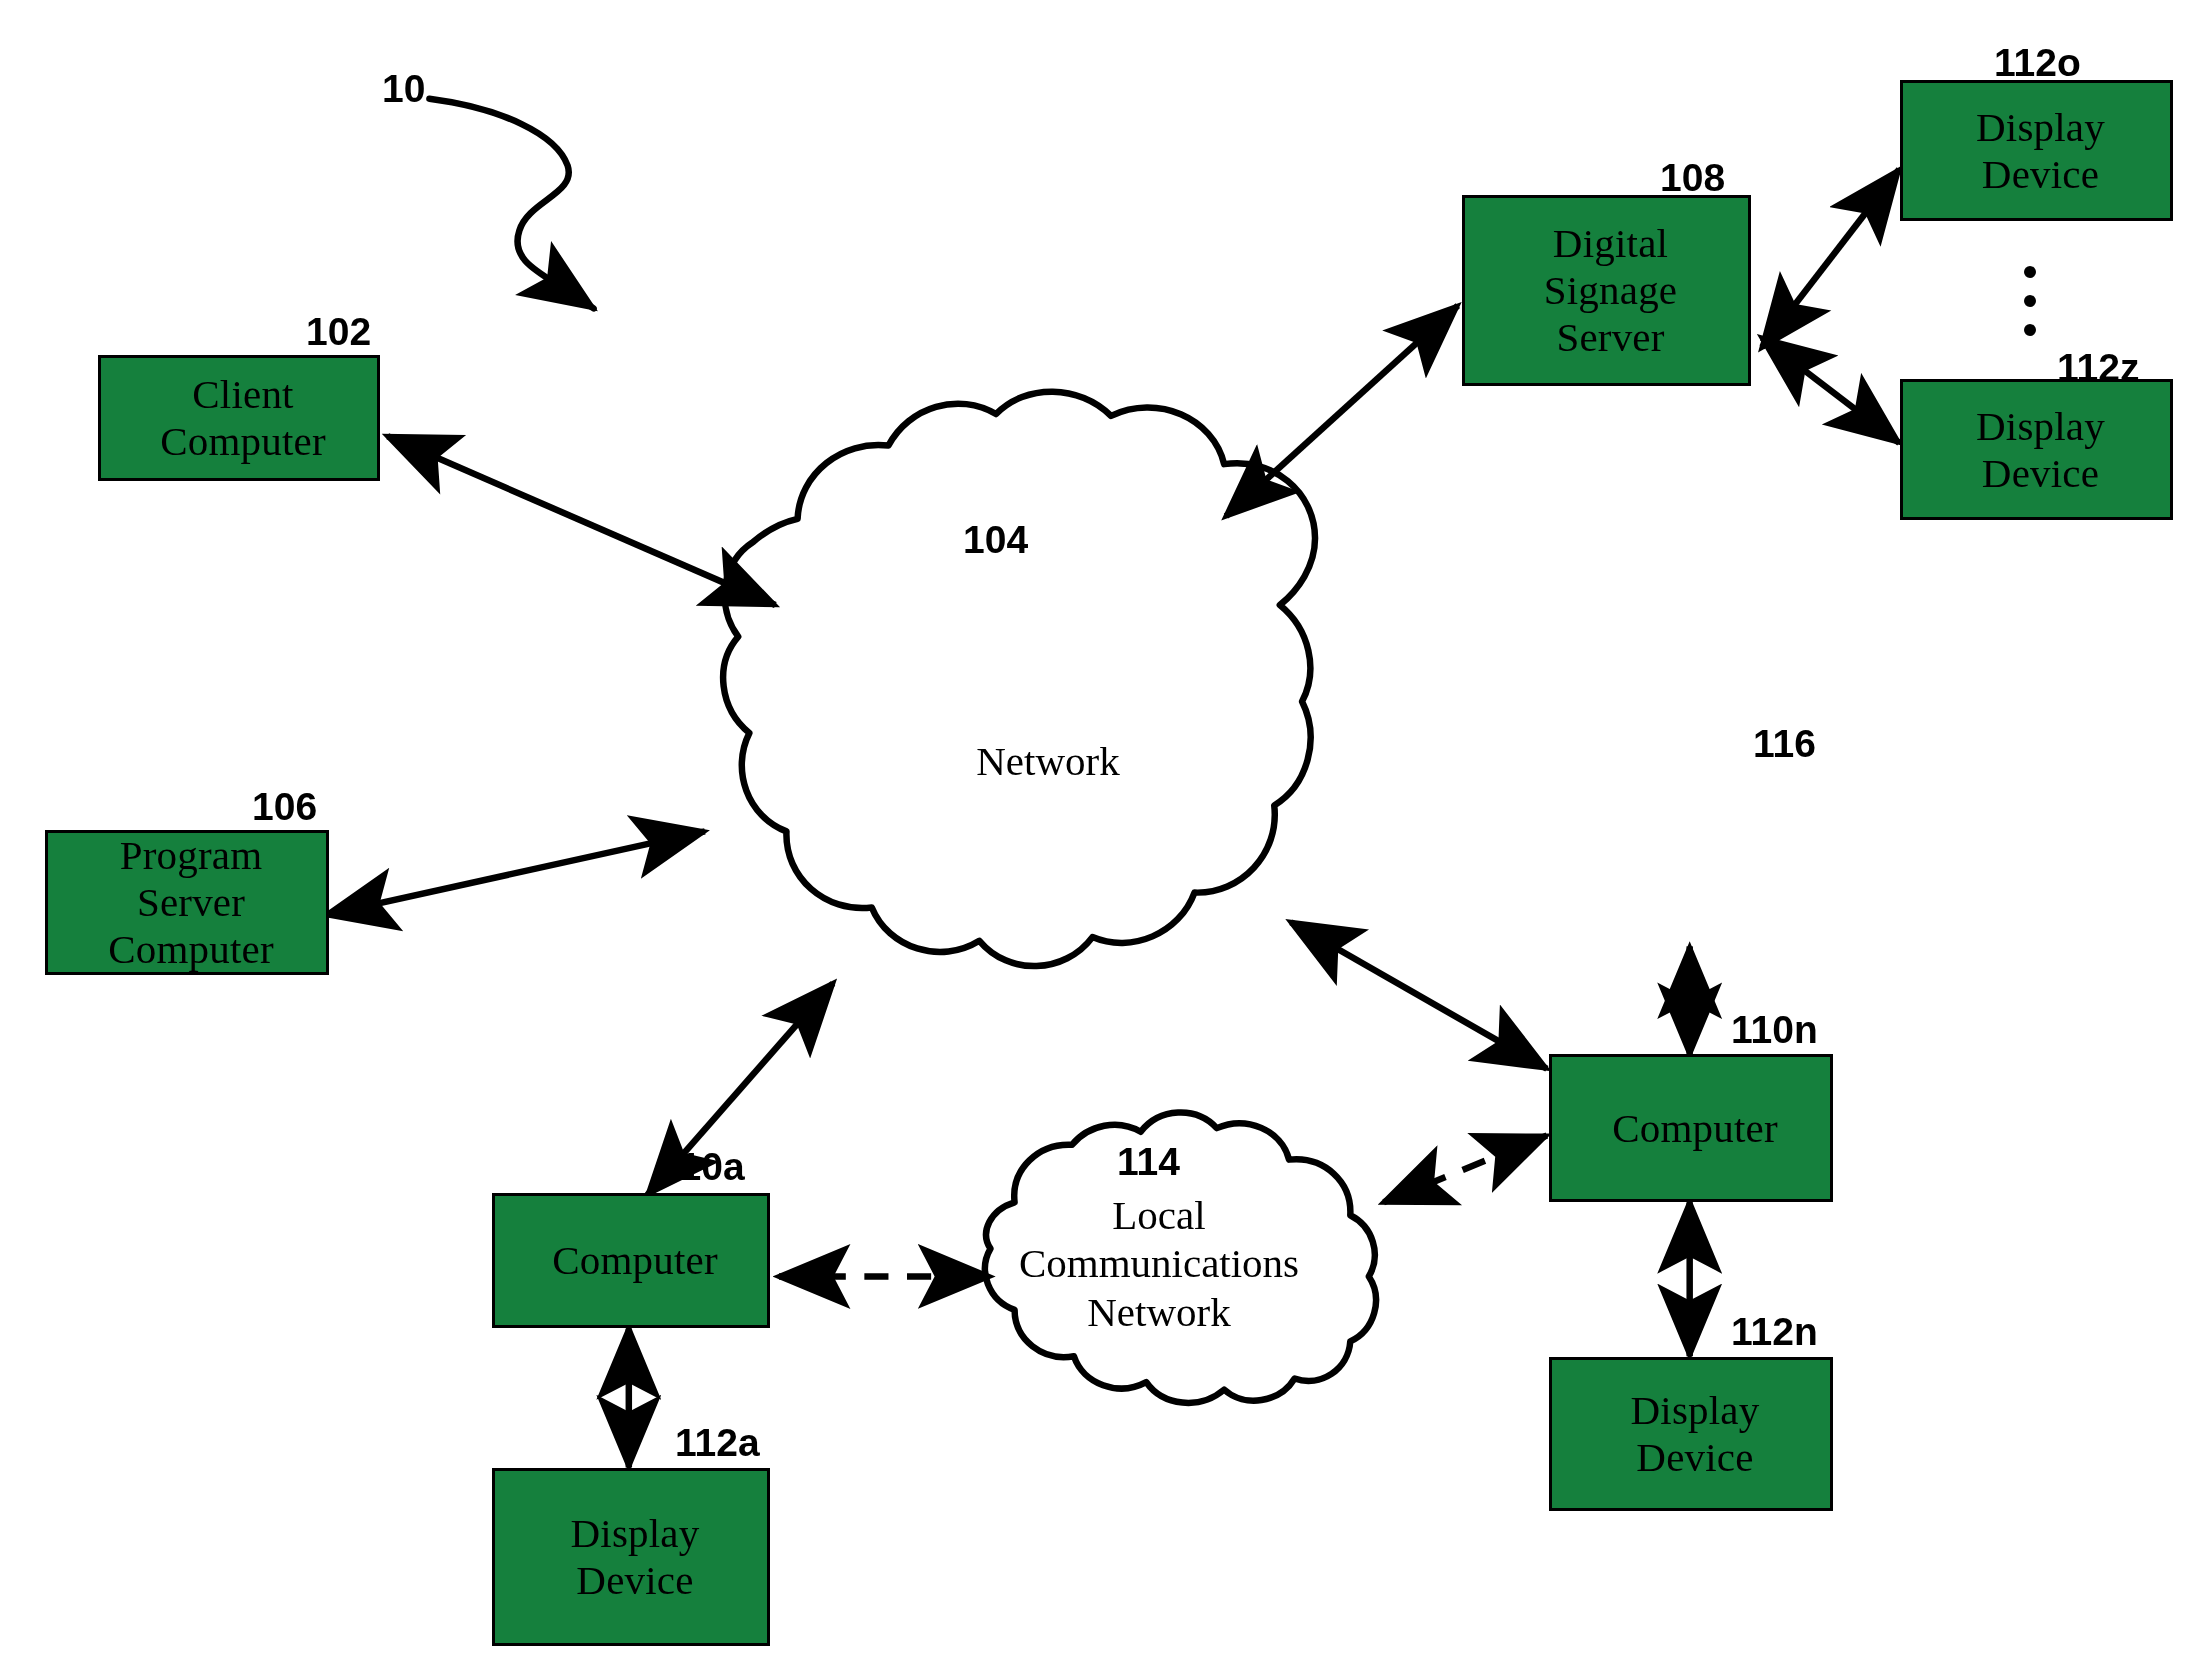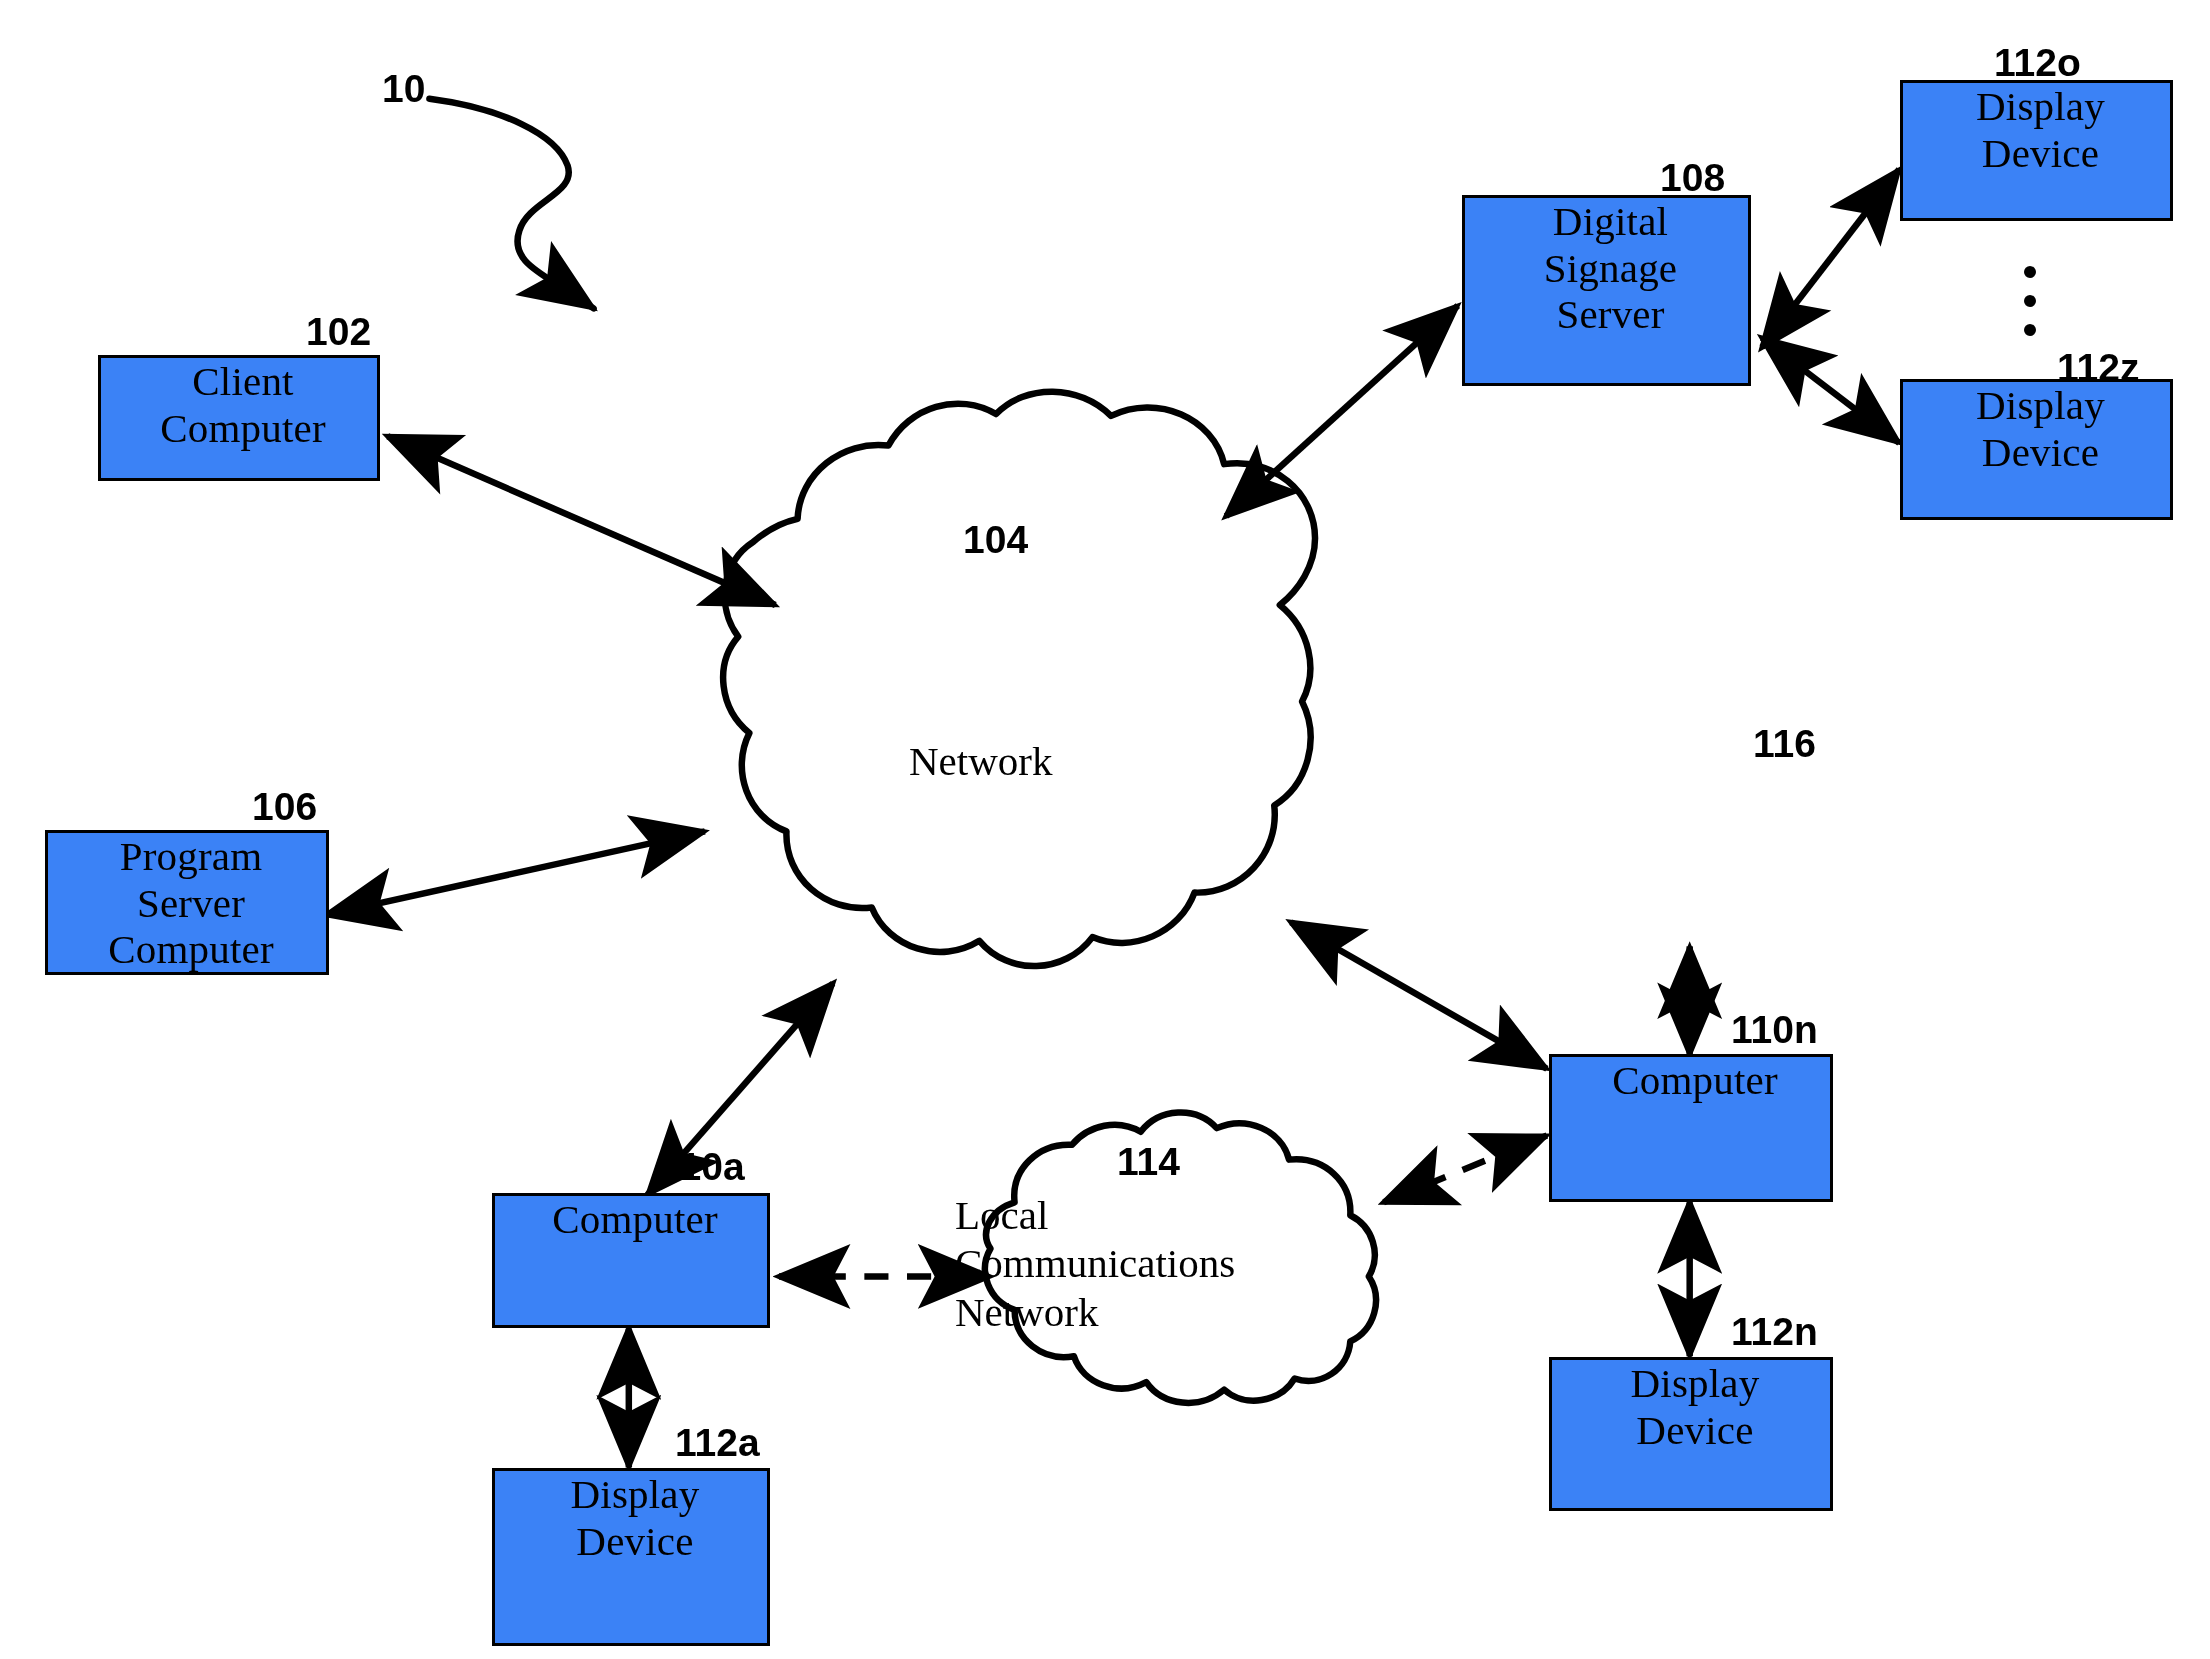--- a/index.html
+++ b/index.html
@@ -19,22 +19,23 @@
   #svg-layer {
     position: absolute;
     left: 0;
     top: 0;
     width: 2210px;
     height: 1659px;
   }
   .node-box {
     position: absolute;
     border: 3.7px solid #000000;
-    background: #3b82f6;
+    background: #15803d;
     display: flex;
+    align-items: center;
     justify-content: center;
     text-align: center;
     box-sizing: border-box;
     line-height: 1.14;
     color: #000000;
     z-index: 3;
     padding-left: 8px;
   }
   .node-label {
     display: block;
@@ -46,21 +47,21 @@
     position: absolute;
     font-family: "Liberation Sans", "DejaVu Sans", sans-serif;
     font-size: 39px;
     font-weight: bold;
     color: #000000;
     z-index: 4;
     white-space: nowrap;
   }
   .cloud-label {
     position: absolute;
-    text-align: left;
+    text-align: center;
     font-size: 41px;
     color: #000000;
     white-space: pre-line;
     line-height: 1.18;
     z-index: 3;
   }
   .vdots {
     position: absolute;
     z-index: 3;
     display: flex;

